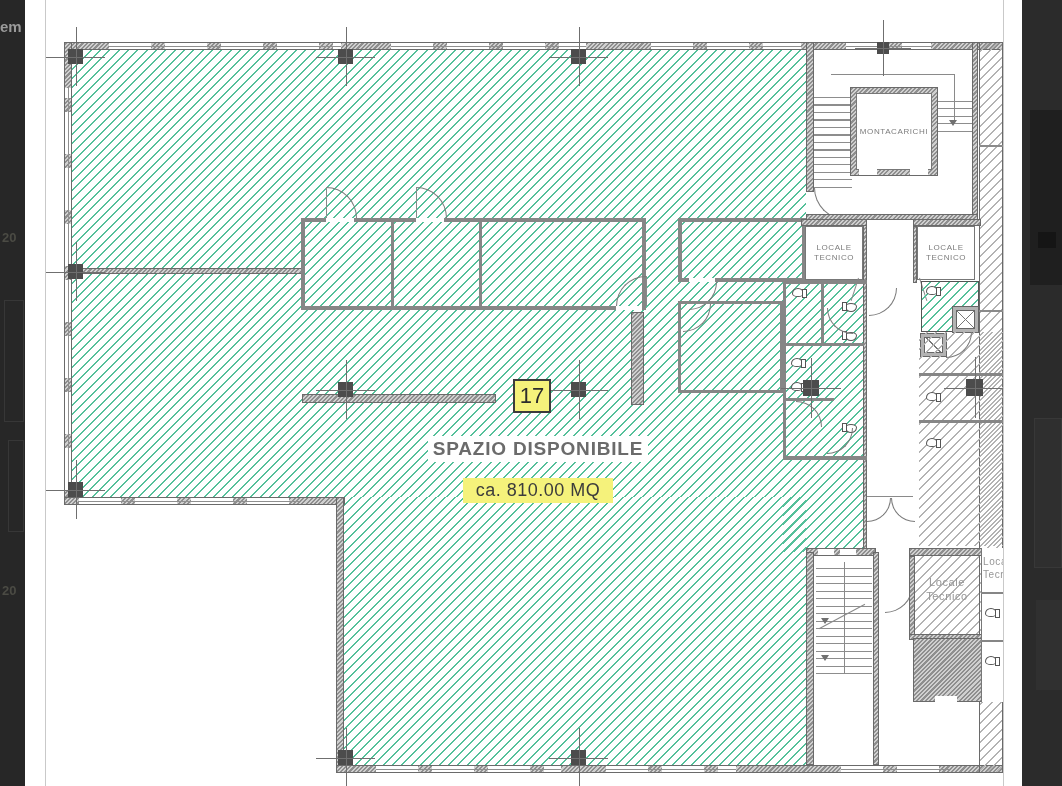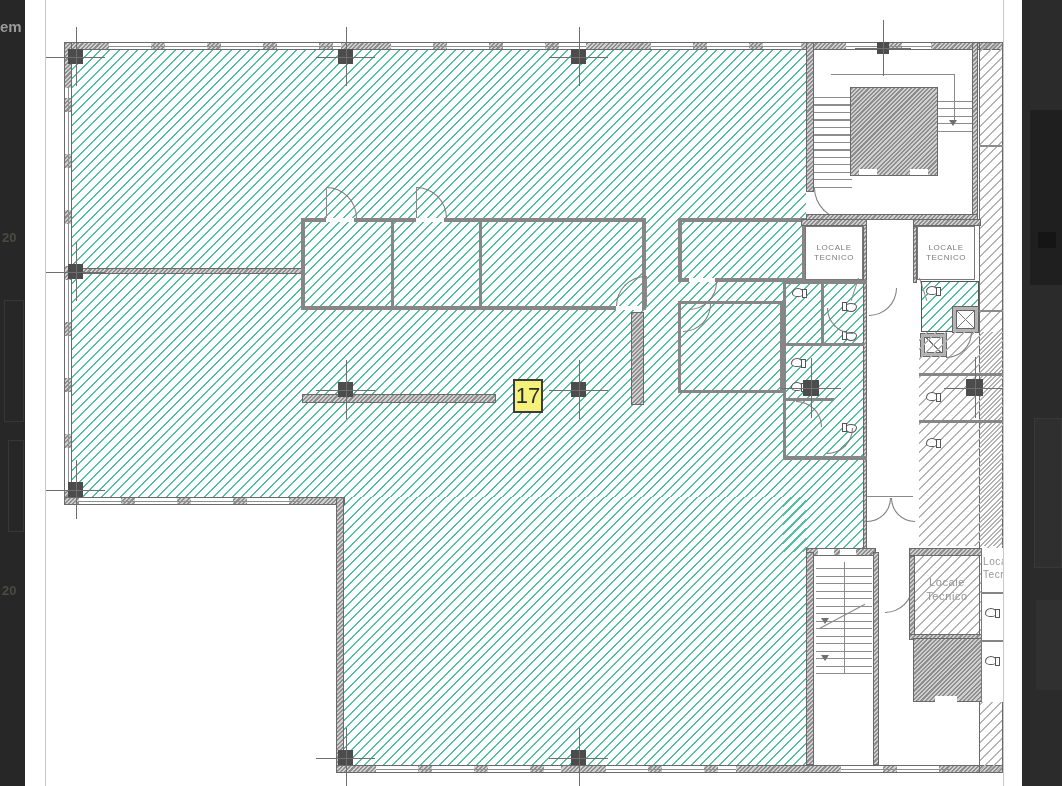--- a/index.html
+++ b/index.html
@@ -137,20 +137,23 @@
     <div class="abs arc br" style="left:637px;top:304px;width:28px;height:28px;"></div>
 
     <div class="abs wallTex" style="left:760px;top:42px;width:8px;height:150px;"></div>
     <div class="abs arc bl" style="left:768px;top:188px;width:33px;height:32px;"></div>
     <div class="abs treads" style="left:768px;top:94px;width:38px;height:94px;"></div>
     <div class="abs treads" style="left:891px;top:94px;width:40px;height:38px;"></div>
     <div class="abs wline" style="left:785px;top:74px;width:124px;height:1px;"></div>
     <div class="abs wline" style="left:908px;top:74px;width:1px;height:47px;"></div>
     <div class="abs tri" style="left:903px;top:120px;"></div>
     <div class="abs wallTex" style="left:804px;top:87px;width:88px;height:89px;"></div>
+    <div class="abs roombox" style="left:810px;top:93px;width:76px;height:77px;">
+      <span class="lbl lbl-s">MONTACARICHI</span>
+    </div>
     <div class="abs" style="left:813px;top:169px;width:18px;height:6px;background:#fff;"></div>
     <div class="abs" style="left:864px;top:169px;width:18px;height:6px;background:#fff;"></div>
     <div class="abs wallTex" style="left:926px;top:42px;width:6px;height:176px;"></div>
     <div class="abs wallTex" style="left:760px;top:214px;width:172px;height:6px;"></div>
 
     <div class="abs wallTex" style="left:817px;top:219px;width:4px;height:337px;"></div>
     <div class="abs wallTex" style="left:755px;top:219px;width:66px;height:7px;"></div>
     <div class="abs roombox" style="left:759px;top:226px;width:58px;height:54px;">
       <span class="lbl lbl-s">LOCALE TECNICO</span>
     </div>
@@ -227,17 +230,19 @@
     <div class="abs col" style="left:292px;top:49px;width:15px;height:15px;"></div>
     <div class="abs col" style="left:525px;top:49px;width:15px;height:15px;"></div>
     <div class="abs col" style="left:831px;top:42px;width:12px;height:12px;"></div>
     <div class="abs col" style="left:22px;top:264px;width:15px;height:15px;"></div>
     <div class="abs col" style="left:22px;top:482px;width:15px;height:15px;"></div>
     <div class="abs col" style="left:292px;top:382px;width:15px;height:15px;"></div>
     <div class="abs col" style="left:525px;top:382px;width:15px;height:15px;"></div>
     <div class="abs col" style="left:292px;top:750px;width:15px;height:15px;"></div>
     <div class="abs col" style="left:525px;top:750px;width:15px;height:15px;"></div>
 
-    <div class="abs badge" style="left:467px;top:379px;width:30px;height:34px;">17</div>
+    <div class="abs badge" style="left:467px;top:379px;width:38px;height:34px;">17</div>
+    <div class="abs title" style="left:382px;top:436px;width:220px;height:26px;">SPAZIO DISPONIBILE</div>
+    <div class="abs area" style="left:417px;top:478px;width:150px;height:25px;">ca. 810.00 MQ</div>
 
   </div>
   </div>
 </div>
 
 </body></html>

